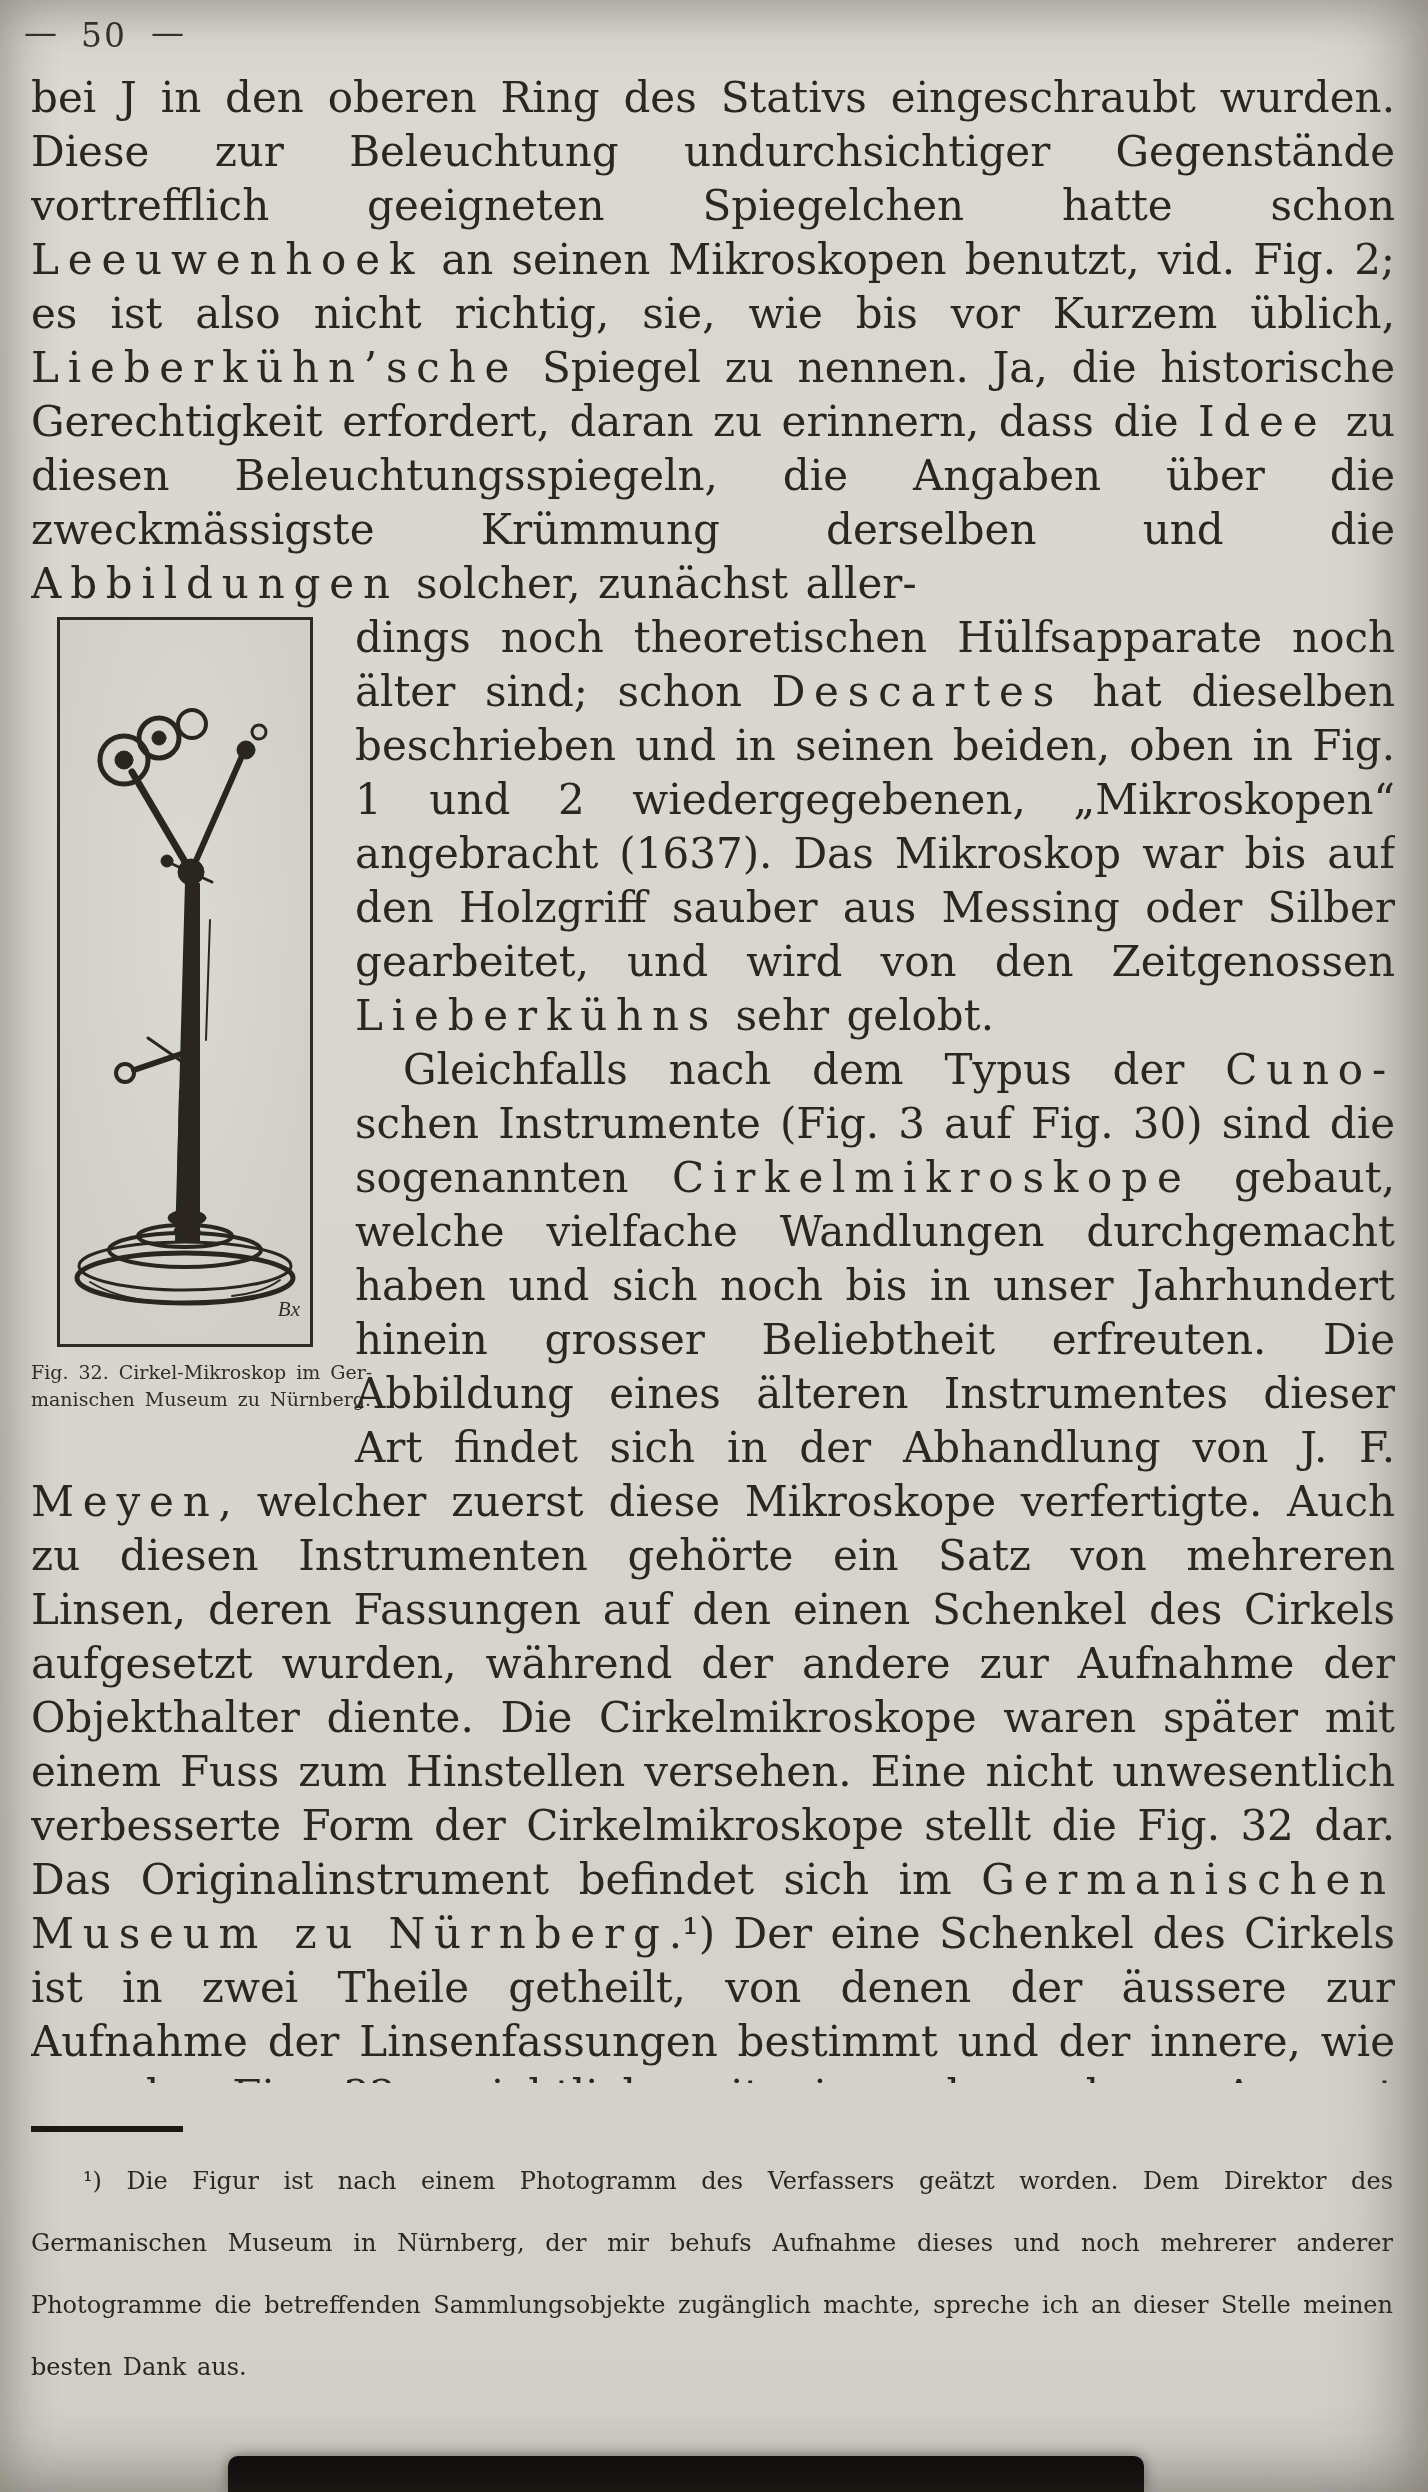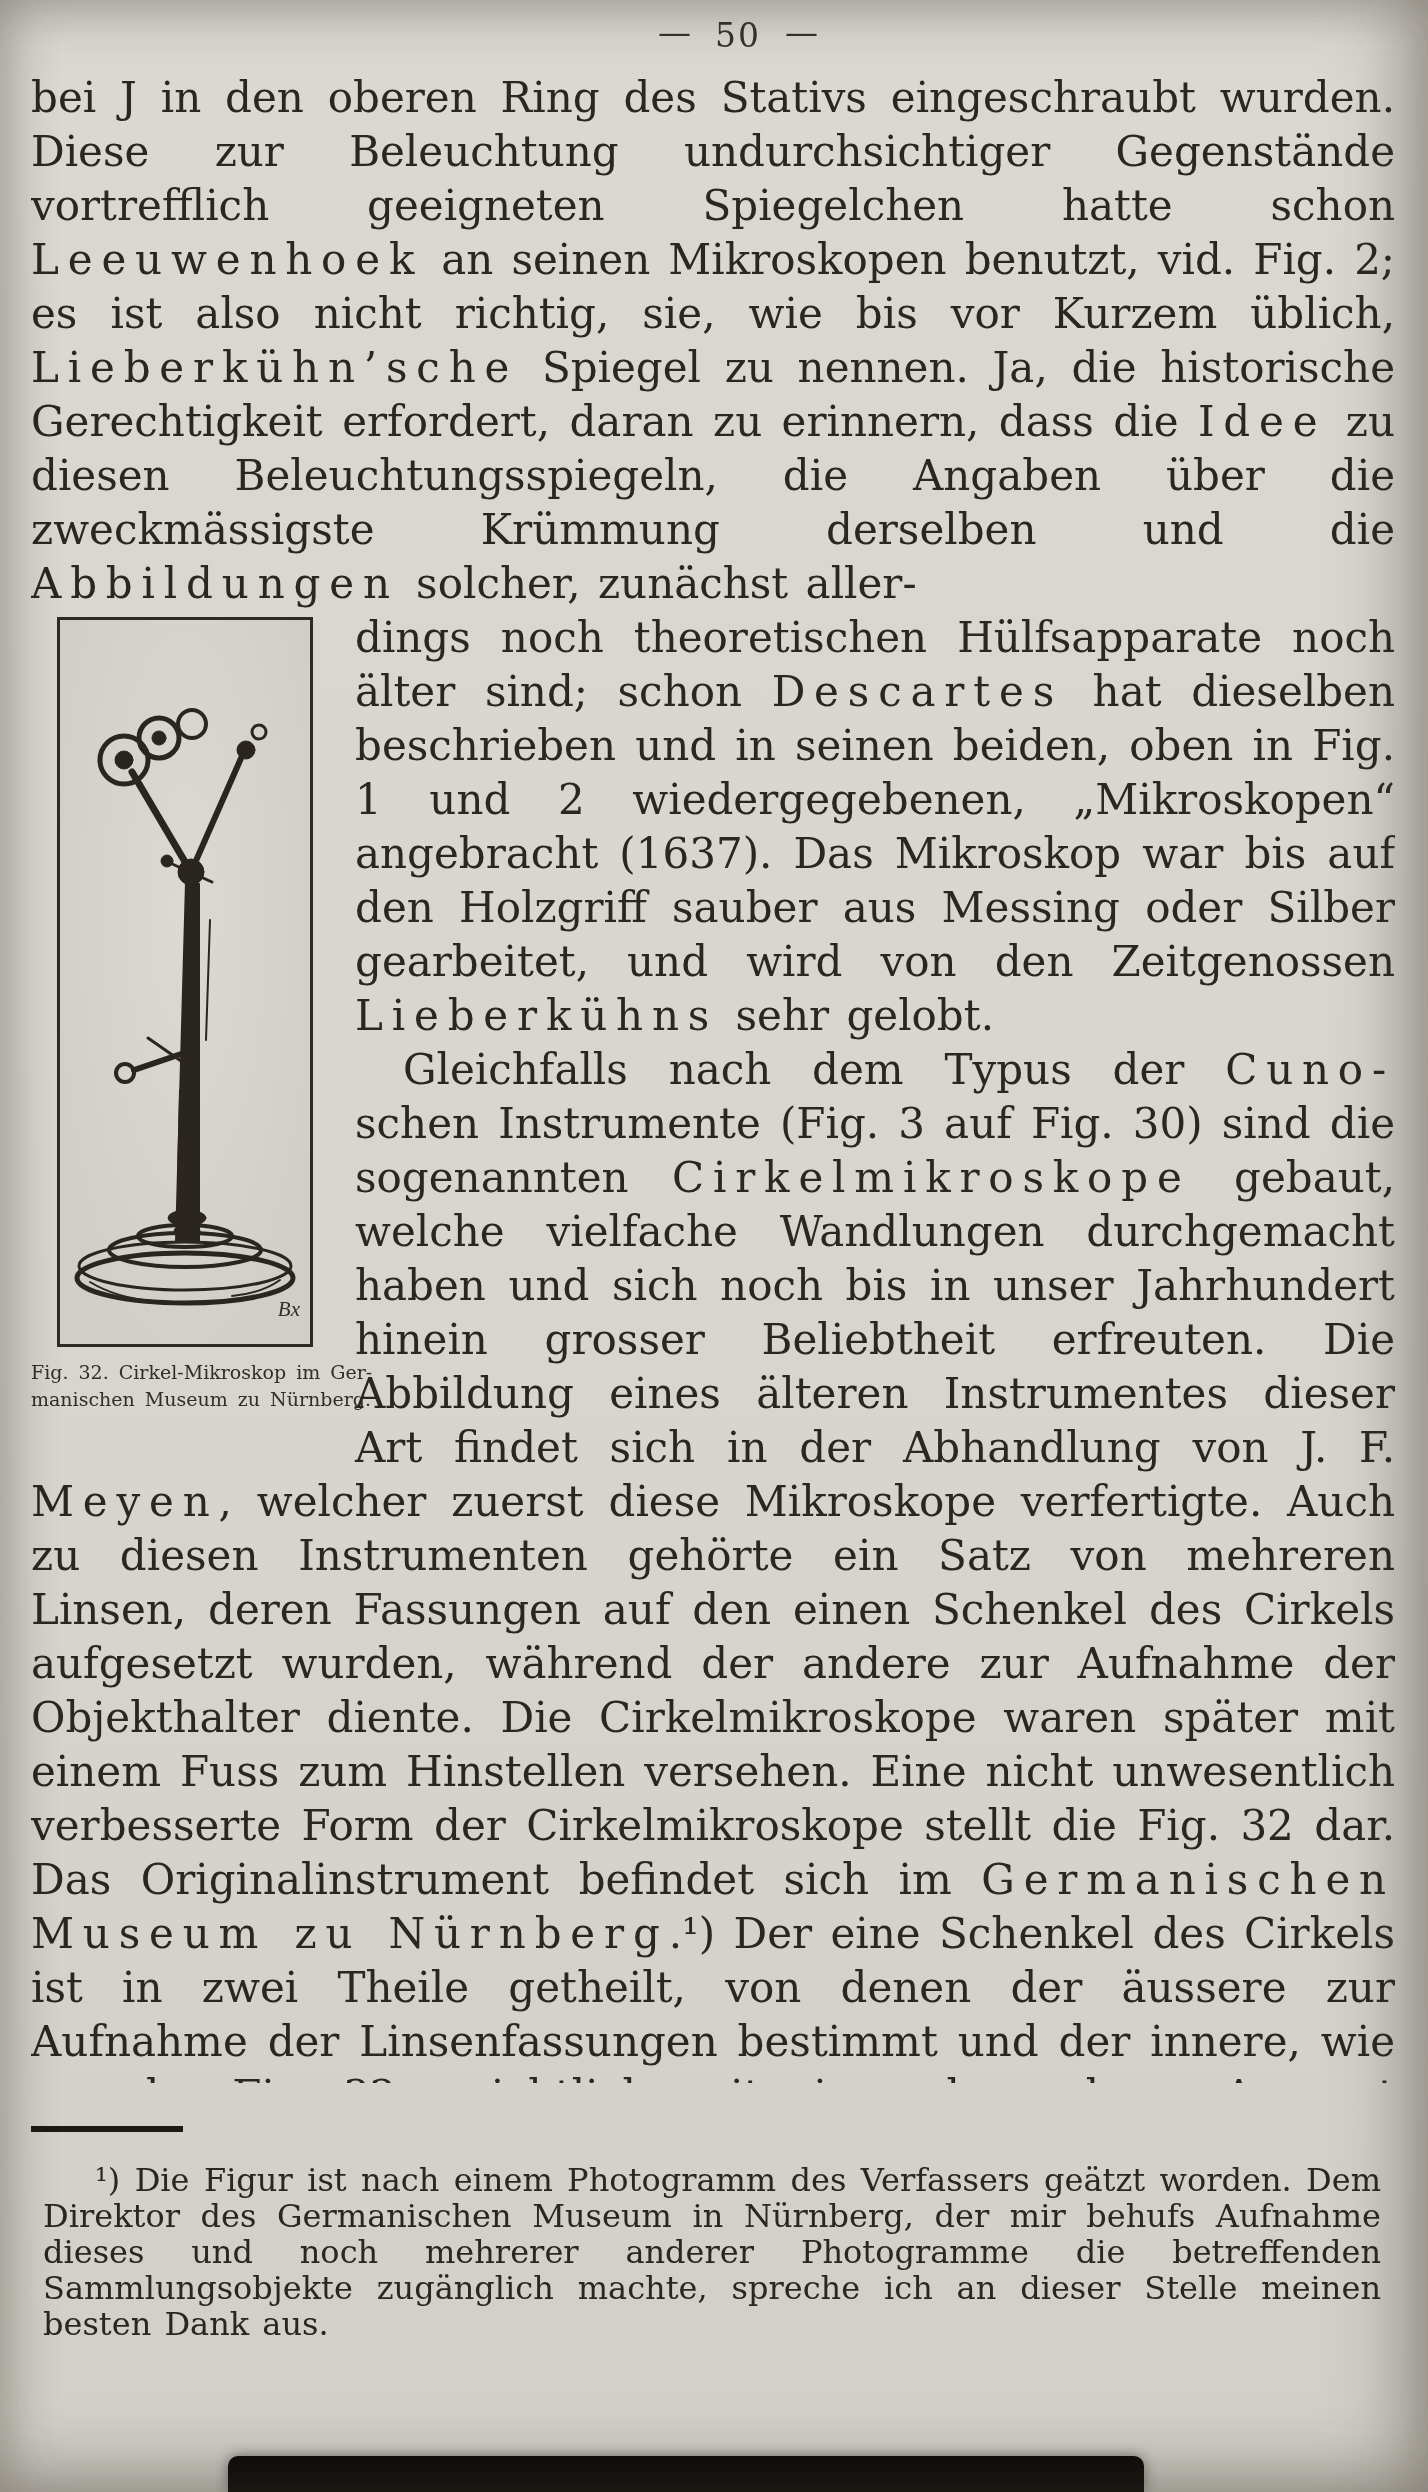--- a/index.html
+++ b/index.html
@@ -21,24 +21,23 @@
   .vignette{
     position:absolute;inset:0;pointer-events:none;
     box-shadow:
       inset -32px 0 70px rgba(66,60,50,.30),
       inset 18px 0 45px rgba(66,60,50,.12),
       inset 0 -28px 60px rgba(66,60,50,.20),
       inset 0 14px 35px rgba(66,60,50,.08);
   }
   .pageno{
     padding-top:16px;
-    text-align:center;
+    text-align:left;
     font-size:33px;
     color:#383229;
-    padding-left:48px;
   }
   .pageno .dash{display:inline-block;margin:0 24px;transform:translateY(-3px);}
   .pageno .num{display:inline-block;letter-spacing:2px;}
 
   .text{
     margin:16px 33px 0 31px;
     height:2012px;
     overflow:hidden;
     font-size:42px;
     line-height:54px;
@@ -80,23 +79,23 @@
 
   .fnrule{
     position:absolute;
     left:31px;top:2126px;
     width:152px;height:6px;
     background:#1d1a15;
   }
   .footnote{
     position:absolute;
     left:31px;right:35px;top:2150px;
-    margin:12px;
-    font-size:32px;
-    line-height:36px;
+    margin:0;
+    font-size:24px;
+    line-height:62px;
     text-align:justify;
     text-indent:52px;
     word-spacing:3px;
     color:var(--ink);
   }
   .scanbar{
     position:absolute;
     left:228px;top:2456px;
     width:916px;height:36px;
     background:var(--bar);

